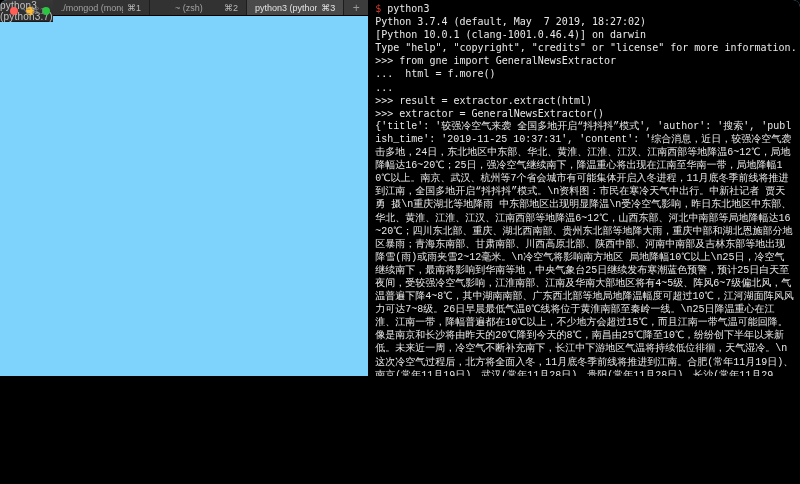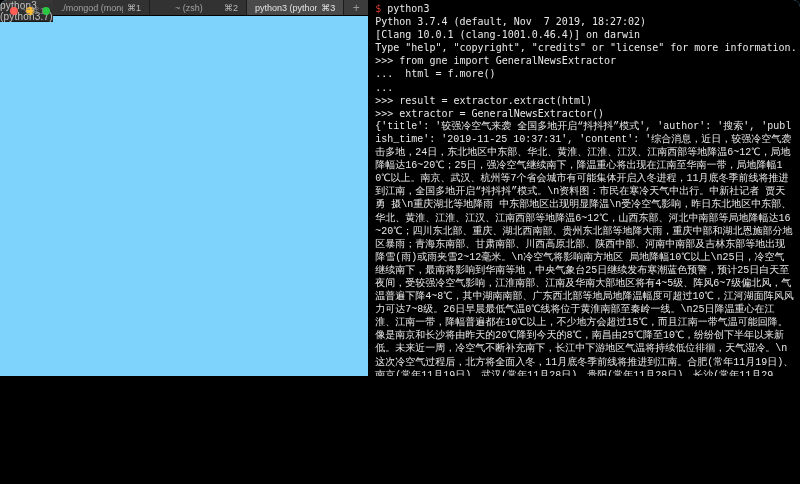--- a/index.html
+++ b/index.html
@@ -54,22 +54,22 @@
     </div>
     <div class="tab active">
       <span class="tlabel">python3 (python3.7)</span>
       <span class="tshort">⌘3</span>
     </div>
     <div class="plusbtn">+</div>
   </div>
 
   <div class="terminal">
     <div class="tline"><span class="red">$</span><span> python3</span></div>
-    <div class="tline">Python 3.7.4 (default, Nov  7 2019, 18:27:02)</div>
-    <div class="tline">[Clang 10.0.1 (clang-1001.0.46.4)] on darwin</div>
+    <div class="tline">Python 3.7.4 (default, May  7 2019, 18:27:02)</div>
+    <div class="tline">[Python 10.0.1 (clang-1001.0.46.4)] on darwin</div>
     <div class="tline">Type "help", "copyright", "credits" or "license" for more information.</div>
     <div class="tline">&gt;&gt;&gt; from gne import GeneralNewsExtractor</div>
     <div class="tline">...  html = f.more()</div>
     <div class="tline">...</div>
     <div class="tline">&gt;&gt;&gt; result = extractor.extract(html)</div>
     <div class="tline">&gt;&gt;&gt; extractor = GeneralNewsExtractor()</div>
     <div class="toutput">{'title': '较强冷空气来袭 全国多地开启“抖抖抖”模式', 'author': '搜索', 'publish_time': '2019-11-25 10:37:31', 'content': '综合消息，近日，较强冷空气袭击多地，24日，东北地区中东部、华北、黄淮、江淮、江汉、江南西部等地降温6~12℃，局地降幅达16~20℃；25日，强冷空气继续南下，降温重心将出现在江南至华南一带，局地降幅10℃以上。南京、武汉、杭州等7个省会城市有可能集体开启入冬进程，11月底冬季前线将推进到江南，全国多地开启“抖抖抖”模式。\n资料图：市民在寒冷天气中出行。中新社记者 贾天勇 摄\n重庆湖北等地降雨 中东部地区出现明显降温\n受冷空气影响，昨日东北地区中东部、华北、黄淮、江淮、江汉、江南西部等地降温6~12℃，山西东部、河北中南部等局地降幅达16~20℃；四川东北部、重庆、湖北西南部、贵州东北部等地降大雨，重庆中部和湖北恩施部分地区暴雨；青海东南部、甘肃南部、川西高原北部、陕西中部、河南中南部及吉林东部等地出现降雪(雨)或雨夹雪2~12毫米。\n冷空气将影响南方地区 局地降幅10℃以上\n25日，冷空气继续南下，最南将影响到华南等地，中央气象台25日继续发布寒潮蓝色预警，预计25日白天至夜间，受较强冷空气影响，江淮南部、江南及华南大部地区将有4~5级、阵风6~7级偏北风，气温普遍下降4~8℃，其中湖南南部、广东西北部等地局地降温幅度可超过10℃，江河湖面阵风风力可达7~8级。26日早晨最低气温0℃线将位于黄淮南部至秦岭一线。\n25日降温重心在江淮、江南一带，降幅普遍都在10℃以上，不少地方会超过15℃，而且江南一带气温可能回降。像是南京和长沙将由昨天的20℃降到今天的8℃，南昌由25℃降至10℃，纷纷创下半年以来新低。未来近一周，冷空气不断补充南下，长江中下游地区气温将持续低位徘徊，天气湿冷。\n这次冷空气过程后，北方将全面入冬，11月底冬季前线将推进到江南。合肥(常年11月19日)、南京(常年11月19日)、武汉(常年11月28日)、贵阳(常年11月28日)、长沙(常年11月29日)、成都(常年11月30日)、杭州(常年11月30日)等地25日前后都有可能集体开启入冬进程。\n伴随冷空气的还有雨雪天气，长江流域气象干旱区域降雨增多。中央气象台预计，25日08时至26日08时，内蒙古东北部、黑龙江西北部、新疆西北部及南疆西部山区、西藏东北部、青海南部、湖北西北部等地的部分地区有小到中雪或雨夹雪，局地大雪(5~6毫米)。西藏东南部、西北地区东南部、江淮、江汉大部、江南大部、西南地区东部、云南东部和南部、广西西部、海南岛、台湾岛东部等地的部分地区有小到中雨，其中，海南岛东南部沿海和台湾岛东北部局地有大雨(25~40毫米)。\n26日08时至27日08时，新疆阿勒泰地区及南疆西部山区、内蒙古东北部、黑龙江西北部、青海南部、西藏西部、甘肃中南部、江汉西部等地部分地区有小到中雪或雨夹雪，其中，西藏西南部局地有大雪(5~9毫米)。西藏东部、西南地区大部、黄淮东部、江汉东部、江淮大部、江南北部和西部、华南大部、海南岛等地部分地区有小到中雨，其中，海南岛南部局地有大雨(25~35毫米)。\n北京“冰冻周”开启 本周最低气温持续在冰点以下\n24日，北京大风呼啸，天寒地冻，午后14时气温仅4℃。今晨气温继续下降，07时最低气温跌至零下5.2℃，创今年下半年以来新低，拉开“冰冻周”序幕。\n北京市气象台25日6时发布天气预报，气温仍然低迷，上班时气温零下4到零下1℃，白天晴，北转南风2、3级，最高气温5℃；夜间晴间多云，南转北风1、2级，最低气温零下5℃。\n本周北京大部分时间以晴天或多云为主，但气温偏低，最低气温持续在冰点以下，仅有零下5到零下3℃，最高气温1-7℃。\n温馨提醒：本周全国不少地区气温持续低迷，南方还会有阴雨天气，公众需注意防寒保暖等工作，雨天出行注意交通安全。', 'images': ['http://p3.pstatp.com/large/pgc-image/RiHqbHC87fBWyk']}</div>
     <div class="tline"><span>&gt;&gt;&gt; </span><span class="cursor"></span></div>
   </div>
 

